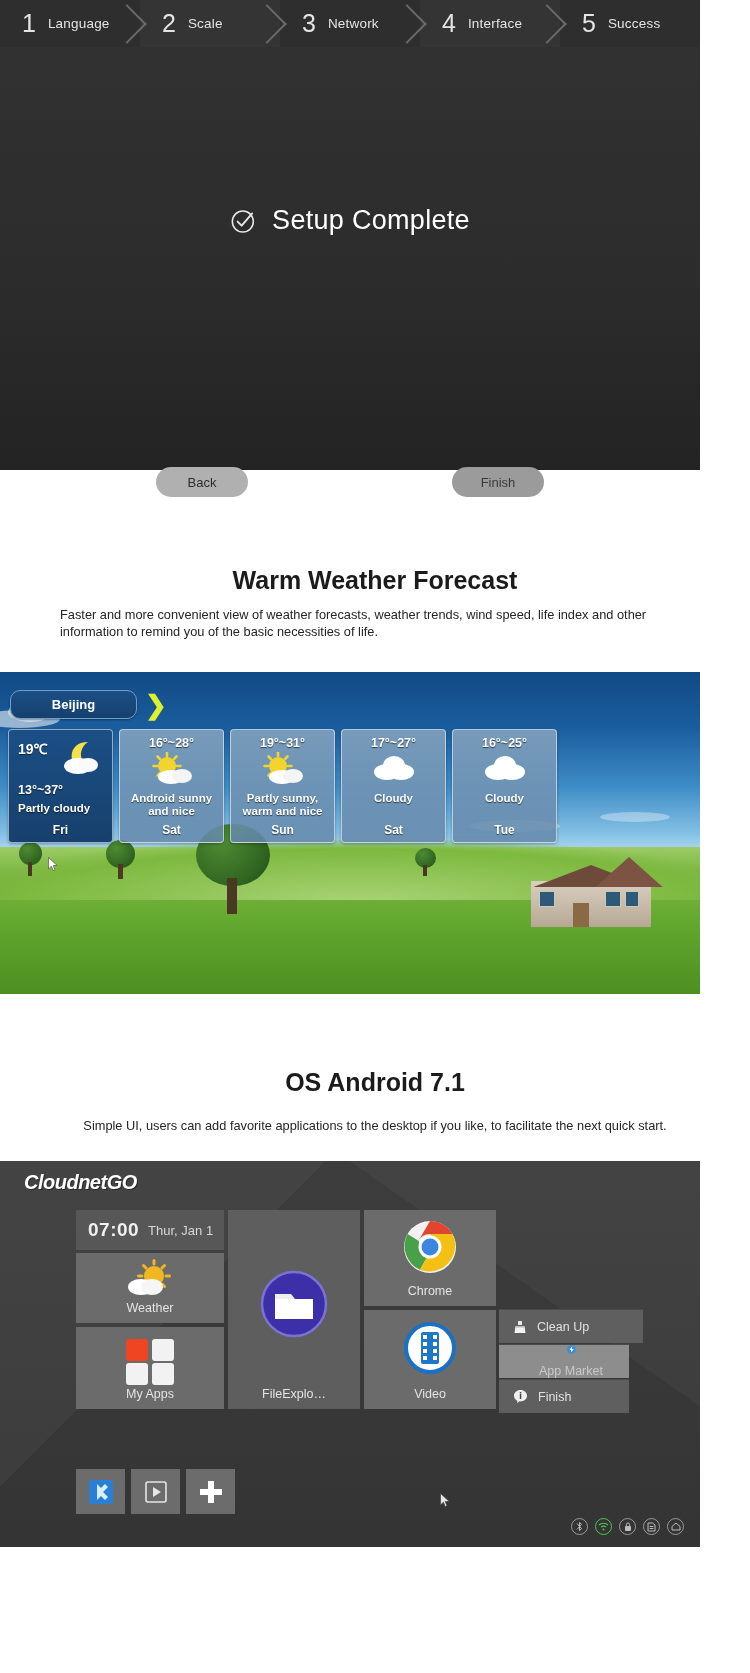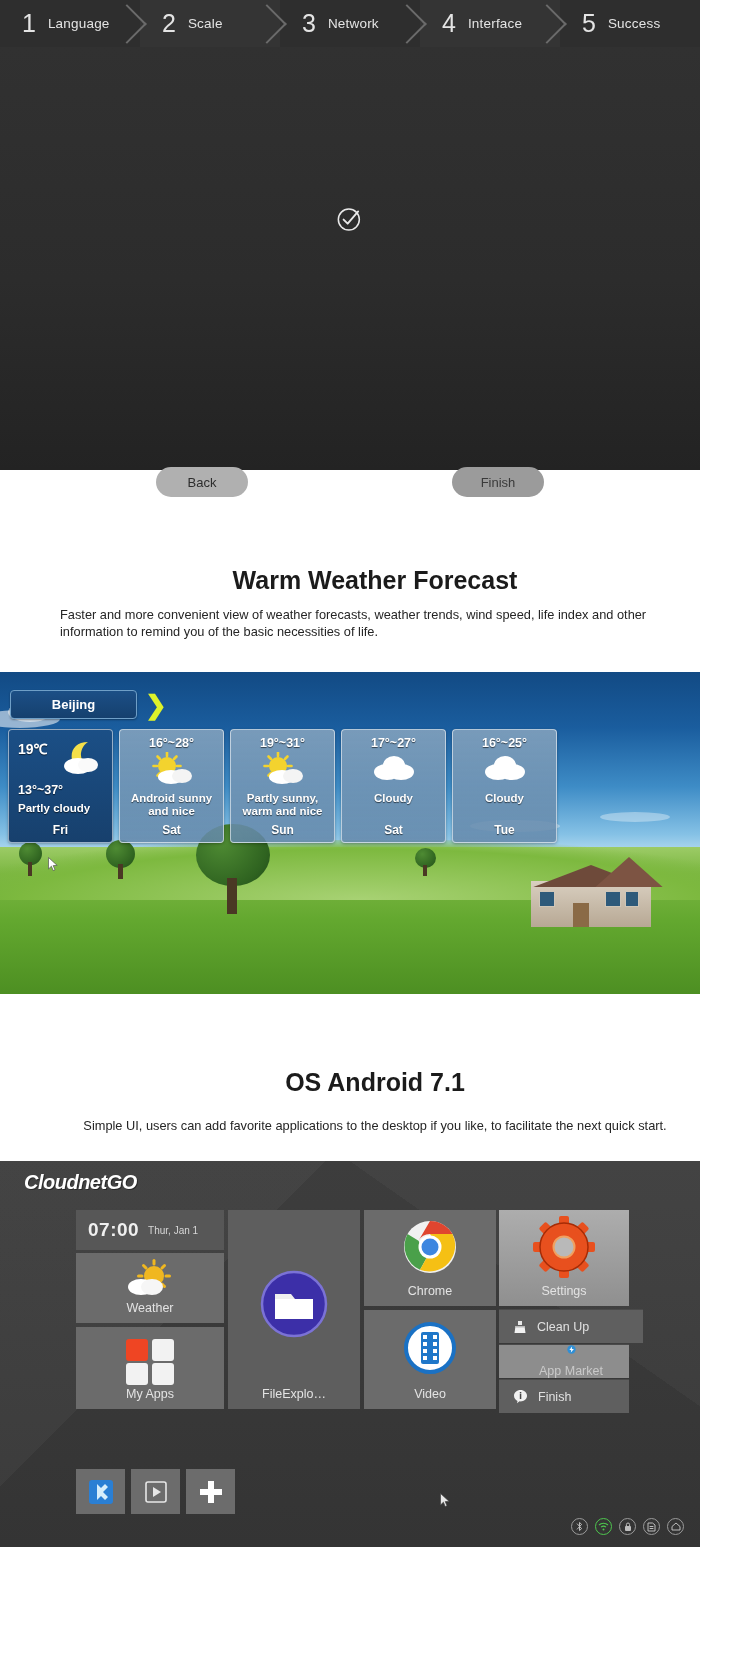--- a/index.html
+++ b/index.html
@@ -157,21 +157,21 @@
   .house .roof2 { position:absolute; left:74px; top:0px; width:80px; height:30px; background:#7d5443;
     clip-path: polygon(8% 100%, 50% 0%, 92% 100%); }
   .house .win { position:absolute; background:#2e5a7a; border:1px solid #cfc6b8; }
   .house .door { position:absolute; left:58px; top:46px; width:16px; height:24px; background:#8a6a46; }
 
   .city-chip {
     position: absolute;
     left: 10px; top: 18px;
     width: 127px; height: 29px;
     border: 1px solid #6f9fc7;
-    border-radius: 4px;
+    border-radius: 10px;
     background: linear-gradient(180deg,#1c4f86,#15406e);
     display: flex; align-items: center; justify-content: center;
     color: #ffffff; font-size: 13px; font-weight: 700;
     box-shadow: 0 1px 2px rgba(0,0,0,.35);
   }
   .city-arrow {
     position: absolute;
     left: 145px; top: 20px;
     font-size: 26px; line-height: 26px;
     color: #ddf22a;
@@ -264,21 +264,21 @@
   .tile .tlabel { font-size:12.5px; padding-bottom:8px; color:#e3e3e3; }
   .tile-dark { background:#5e5e5e; }
 
   .clock-tile {
     position:absolute; left:76px; top:49px;
     width:148px; height:40px;
     background:#575757;
     display:flex; align-items:center; gap:9px; padding-left:12px;
   }
   .clock-time { font-size:19px; font-weight:700; color:#f0f0f0; letter-spacing:.5px; }
-  .clock-date { font-size:10px; color:#d7d7d7; }
+  .clock-date { font-size:13px; color:#d7d7d7; }
 
   .list-row {
     position:absolute;
     background:#5f5f5f;
     display:flex; align-items:center; gap:10px;
     padding-left:14px;
     color:#e0e0e0; font-size:12.5px;
     border-top:1px solid #4a4a4a;
   }
   .list-row.hl { background:#8d8d8d; color:#c9c9c9;flex-direction:column; }
@@ -325,20 +325,21 @@
       <span class="step-label">Success</span>
     </div>
   </div>
 
   <div class="wizard-body">
     <div class="complete-row">
       <svg class="check-circle" viewBox="0 0 24 24">
         <circle cx="11" cy="12.5" r="9" fill="none" stroke="#e9e9e9" stroke-width="1.3"></circle>
         <path d="M6.5 12.5 L10 16 L19 5.5" fill="none" stroke="#e9e9e9" stroke-width="1.6" stroke-linecap="round" stroke-linejoin="round"></path>
       </svg>
+      <span class="complete-text">Setup Complete</span>
     </div>
 
     <div class="wiz-btn back">Back</div>
     <div class="wiz-btn finish">Finish</div>
   </div>
 </div>
 
 <div class="promo-title" style="top:566px;">Warm Weather Forecast</div>
 <div class="promo-desc" style="left:60px; top:606px; width:600px; text-align:left;">Faster and more convenient view of weather forecasts, weather trends, wind speed, life index and other information to remind you of the basic necessities of life.</div>
 
@@ -548,41 +549,20 @@
           <rect x="29" y="20" width="4" height="4"></rect>
         <rect x="19" y="27" width="4" height="4"></rect>
           <rect x="29" y="27" width="4" height="4"></rect>
         <rect x="19" y="34" width="4" height="4"></rect>
           <rect x="29" y="34" width="4" height="4"></rect>
       </g>
     </svg>
     <span class="tlabel">Video</span>
   </div>
 
-  <div class="tile" style="left:499px; top:49px; width:130px; height:96px; background:linear-gradient(180deg,#adadad,#8f8f8f);">
-    <svg style="position:absolute; left:50%; transform:translateX(-50%); top:6px;" width="62" height="62" viewBox="0 0 62 62">
-      <g fill="#e8501e">
-        <circle cx="31" cy="31" r="24"></circle>
-        <g>
-          <rect x="26" y="0" width="10" height="12" rx="2"></rect>
-          <rect x="26" y="50" width="10" height="12" rx="2"></rect>
-          <rect x="0" y="26" width="12" height="10" rx="2"></rect>
-          <rect x="50" y="26" width="12" height="10" rx="2"></rect>
-          <rect x="26" y="0" width="10" height="12" rx="2" transform="rotate(45 31 31)"></rect>
-          <rect x="26" y="50" width="10" height="12" rx="2" transform="rotate(45 31 31)"></rect>
-          <rect x="0" y="26" width="12" height="10" rx="2" transform="rotate(45 31 31)"></rect>
-          <rect x="50" y="26" width="12" height="10" rx="2" transform="rotate(45 31 31)"></rect>
-        </g>
-      </g>
-      <circle cx="31" cy="31" r="24" fill="none" stroke="#a62b05" stroke-width="1.5"></circle>
-      <circle cx="31" cy="31" r="10.5" fill="#b9b9b9"></circle>
-      <circle cx="31" cy="31" r="10.5" fill="none" stroke="#f0a060" stroke-width="2"></circle>
-    </svg>
-    <span class="tlabel">Settings</span>
-  </div>
 
   <div class="list-row" style="left:499px; top:148px; width:144px; height:34px;text-align:center;">
     <svg width="14" height="14" viewBox="0 0 14 14">
       <path d="M5 1 h4 v4 h-4 z" fill="#e8e8e8"></path>
       <path d="M2.5 6 h9 l1 7 h-11 z" fill="#f2f2f2"></path>
       <path d="M2.5 6 h9 v1.5 h-9 z" fill="#b9b9b9"></path>
     </svg>
     <span>Clean Up</span>
   </div>
 

